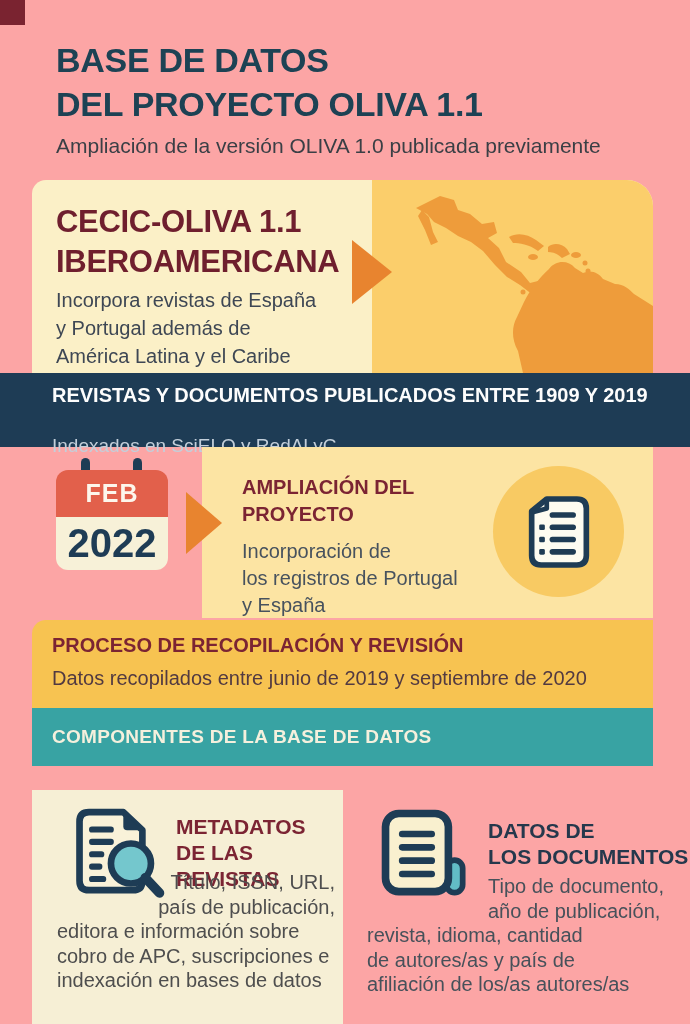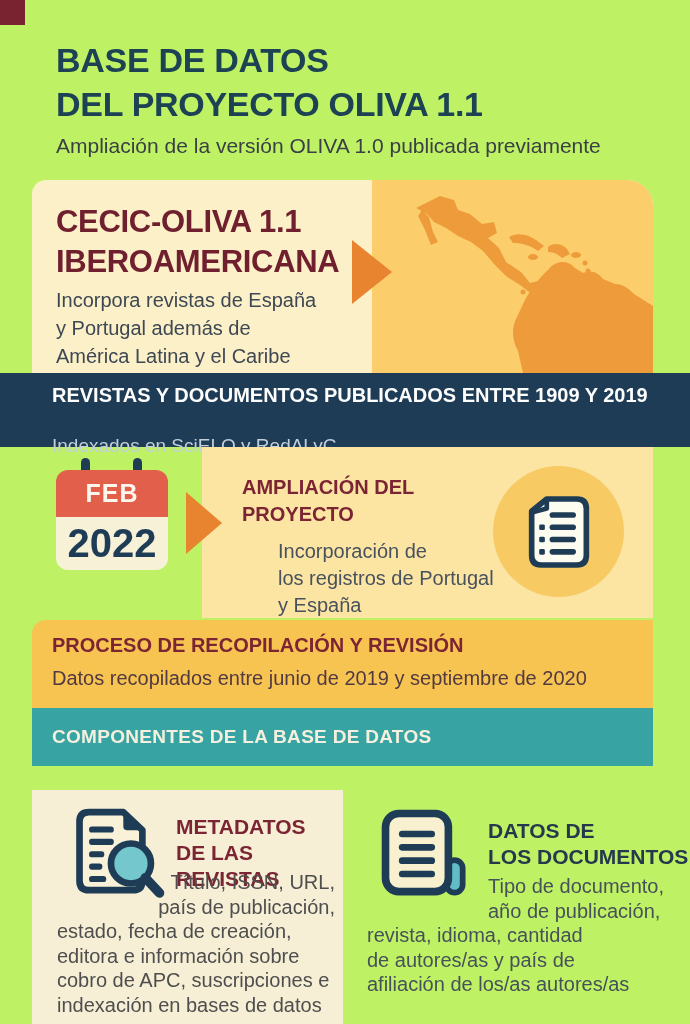--- a/index.html
+++ b/index.html
@@ -1,17 +1,17 @@
 <!DOCTYPE html>
 <html><head>
 <meta charset="utf-8">
 <style>
   html,body{margin:0;padding:0;}
   body{font-family:"Liberation Sans",sans-serif;}
-  .page{position:relative;width:690px;height:1024px;background:#bef264;overflow:hidden;}
+  .page{position:relative;width:690px;height:1024px;background:#fca5a5;overflow:hidden;}
 
   
   .corner-mark{position:absolute;left:0;top:0;width:25px;height:25px;background:#7a2330;}
 
   
   .hdr-title{position:absolute;left:56px;top:38px;font-size:34px;line-height:44px;font-weight:bold;color:#1d4254;letter-spacing:-0.3px;}
   .hdr-sub{position:absolute;left:56px;top:134px;font-size:21px;color:#3a3f45;}
 
   
   .cecic-card{position:absolute;left:32px;top:180px;width:621px;height:193px;background:#fbf0c7;border-radius:14px 26px 0 0;}
@@ -26,21 +26,21 @@
   .arrow-timeline{position:absolute;left:186px;top:492px;border-top:31px solid transparent;border-bottom:31px solid transparent;border-left:36px solid #e8842f;}
 
   
   .navy-band{position:absolute;left:0;top:373px;width:690px;height:74px;background:#1e3c55;}
   .navy-band .band-heading{position:absolute;left:52px;top:11px;font-size:20px;font-weight:bold;color:#fdfdfd;}
   .navy-band .band-sub{position:absolute;left:52px;top:42px;font-size:19px;color:#c3cfda;margin-top:20px;}
 
   
   .timeline-panel{position:absolute;left:202px;top:447px;width:451px;height:171px;background:#fce4a3;}
   .tp-heading{position:absolute;left:40px;top:27px;font-size:20px;line-height:27px;font-weight:bold;color:#7b2433;}
-  .tp-body{position:absolute;left:40px;top:91px;font-size:20px;line-height:27px;color:#47525e;margin-left:36px;}
+  .tp-body{position:absolute;left:40px;top:91px;font-size:20px;line-height:27px;color:#47525e;}
   .circle-badge{position:absolute;left:291px;top:19px;width:131px;height:131px;border-radius:50%;background:#f8ca63;display:flex;align-items:center;justify-content:center;}
 
   .cal{position:absolute;left:56px;top:458px;width:112px;height:114px;}
   .cal-pin{position:absolute;top:0;width:9px;height:22px;border-radius:5px;background:#1e3c55;}
   .cal-pin.p1{left:25px;} .cal-pin.p2{left:77px;}
   .cal-body{position:absolute;left:0;top:12px;width:112px;height:100px;border-radius:12px;overflow:hidden;}
   .cal-top{height:47px;background:#e2604b;color:#fdf6ec;font-size:25px;font-weight:bold;letter-spacing:1px;display:flex;align-items:center;justify-content:center;}
   .cal-bottom{height:53px;background:#f7f1d8;color:#1e3c55;font-size:40px;font-weight:bold;display:flex;align-items:center;justify-content:center;}
 
   
@@ -182,21 +182,20 @@
       </svg>
       <div class="comp-heading">
         <div>METADATOS</div>
         <div>DE LAS REVISTAS</div>
       </div>
       <div class="comp-wrap">
         <div>Título, ISSN, URL,</div>
         <div>país de publicación,</div>
       </div>
       <div class="comp-body">
-        <div>estado, fecha de creación,</div>
         <div>editora e información sobre</div>
         <div>cobro de APC, suscripciones e</div>
         <div>indexación en bases de datos</div>
       </div>
     </div>
 
     <div class="comp-right">
       <svg class="comp-icon-right" width="100" height="92" viewBox="0 0 105 95">
         <rect x="74" y="54" width="17" height="34" rx="8.5" fill="#62bcc6" stroke="#1e3c55" stroke-width="6"></rect>
         <rect x="10" y="5" width="66" height="82" rx="14" fill="#f9f0cf" stroke="#1e3c55" stroke-width="8"></rect>

